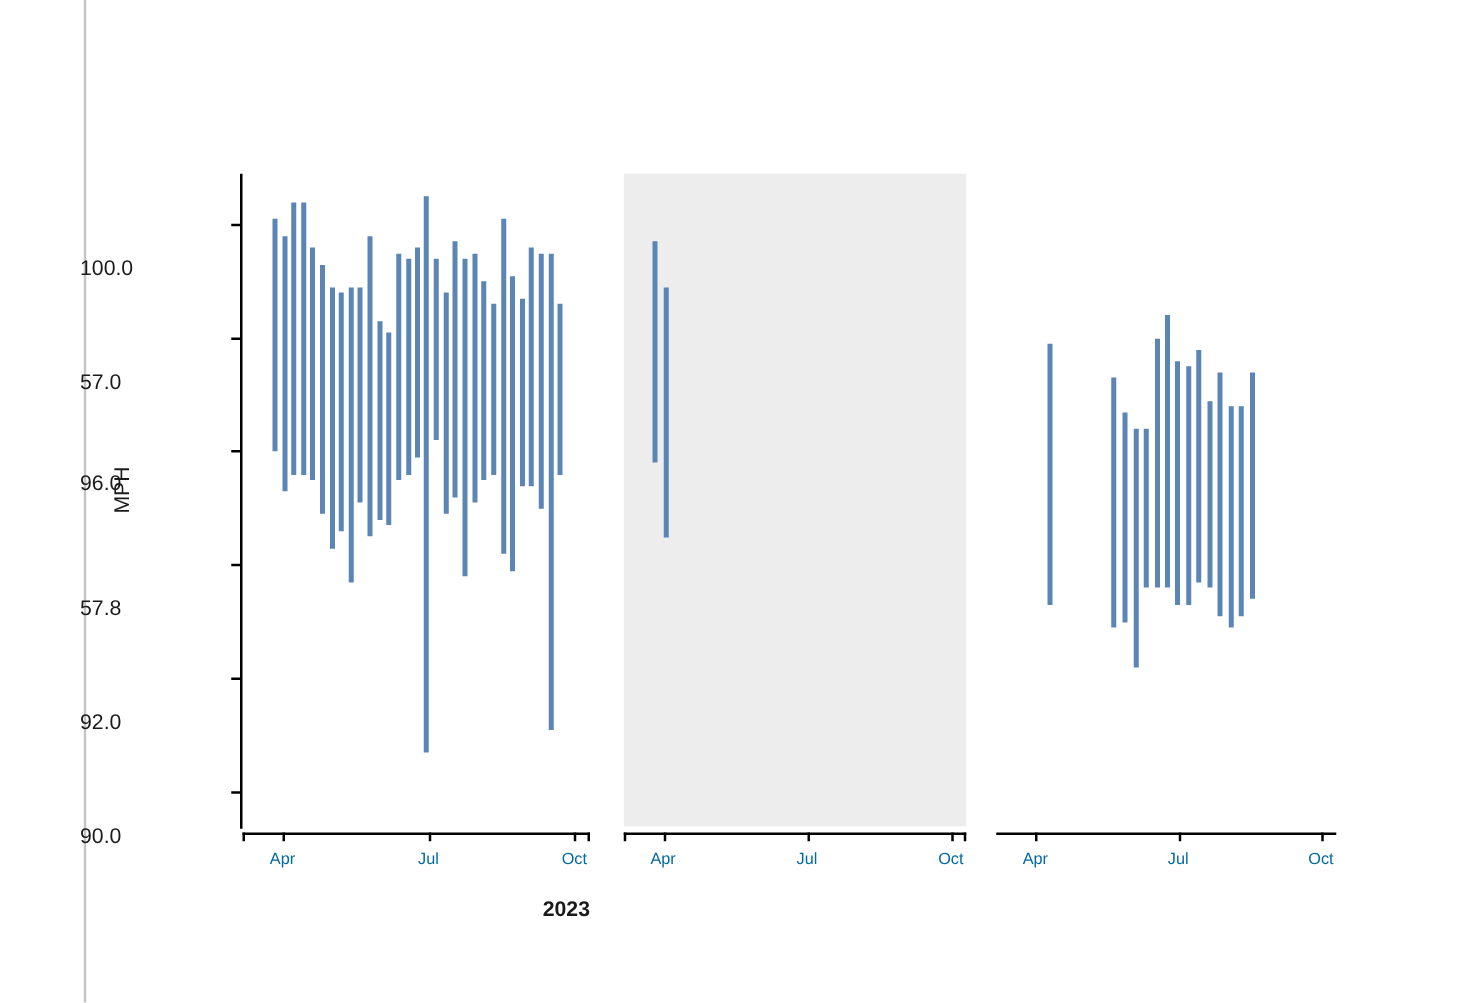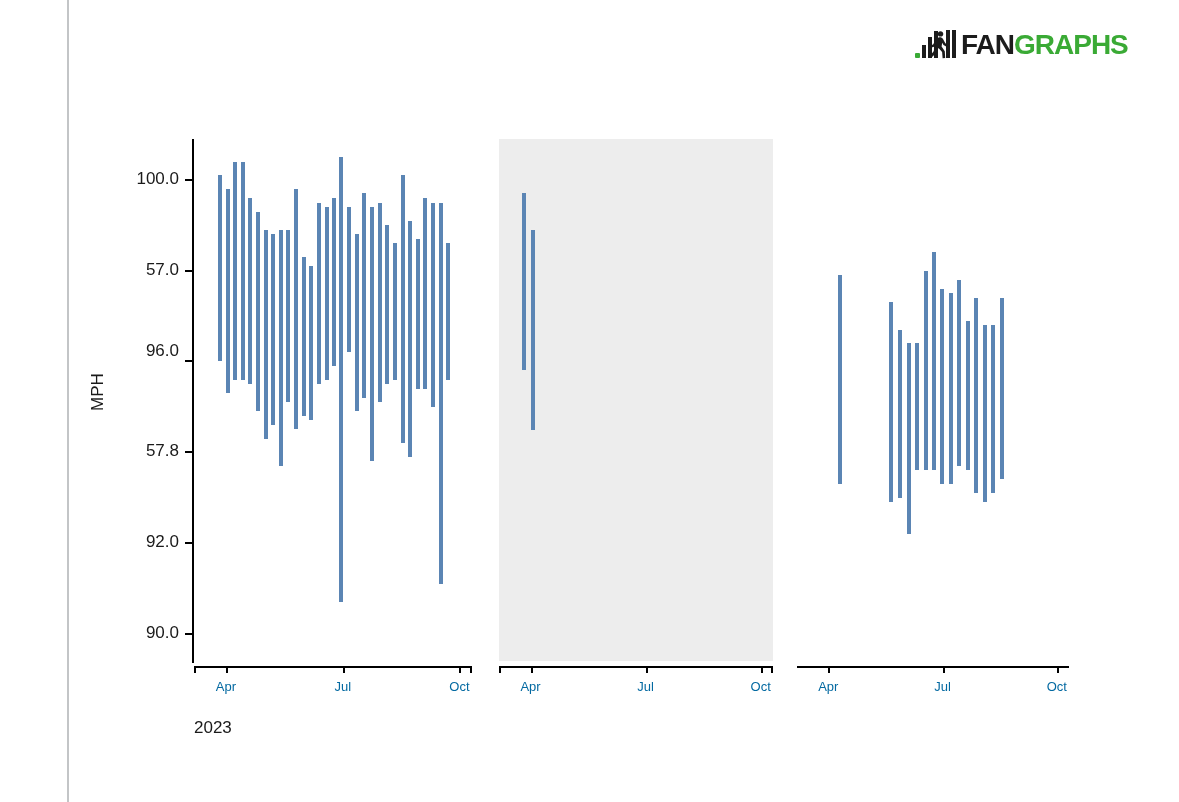--- a/index.html
+++ b/index.html
@@ -116,22 +116,22 @@
     font-size: 17px;
     color: #1a1a1a;
     transform: rotate(-90deg);
     transform-origin: 50% 50%;
     white-space: nowrap;
   }
   .ytick-label {
     position: absolute;
     font-size: 17px;
     color: #1a1a1a;
-    text-align: right;
-    white-space: nowrap;
+    white-space: nowrap;
+    margin-top: 36px;
   }
   .ytick-mark {
     position: absolute;
     background: #000000;
     height: 2px;
     width: 7px;
   }
   .yaxis-line {
     position: absolute;
     background: #000000;
@@ -173,47 +173,33 @@
     position: absolute;
     font-size: 13px;
     color: #0369a1;
     text-align: center;
     white-space: nowrap;
   }
   .facet-label {
     position: absolute;
     font-size: 17px;
     color: #1a1a1a;
-    text-align: left;
-    white-space: nowrap;
+    text-align: right;
+    white-space: nowrap;
+    font-weight: bold;
   }
 </style>
 </head>
 <body>
 
 <div id="page">
 
   <div class="page-rule"></div>
 
 
-  <div class="logo">
-    <div class="logo-mark">
-      <div class="logo-dot"></div>
-      <div class="logo-bar b1"></div>
-      <div class="logo-bar b2"></div>
-      <div class="logo-bar b3"></div>
-      <div class="logo-bar b4"></div>
-      <div class="logo-bar b5"></div>
-      <svg class="logo-figure" viewBox="0 0 20 29">
-        <path d="M11.5 1.2c1.6 0 2.8 1.2 2.8 2.7s-1.2 2.7-2.8 2.7S8.7 5.4 8.7 3.9 9.9 1.2 11.5 1.2z" fill="#1c1c1c"></path>
-        <path d="M9.6 7.4c1.9-.5 3.6.2 4.4 1.6l2.3 4.2 2.8 1.6-1.1 2.1-3.5-1.9-1.3-2.3-.6 3.9 3.2 4.6.4 6.9-2.6.1-.5-6.1-3.6-4.2-2.6 5.3-4.6 4.6-1.8-1.8 3.9-4.3 2.2-6.2-1.6 1.3-3.3 1-0.7-2.3 3.1-1 2.3-3.9c.5-1.6 1.6-2.7 3.2-3.2z" fill="#1c1c1c"></path>
-      </svg>
-    </div>
-    <div class="logo-text"><span class="logo-fan">FAN</span><span class="logo-graphs">GRAPHS</span></div>
-  </div>
 
   <div id="plot">
       <div class="axis-title-y" style="left: 68px; top: 382px; width: 60px; text-align: center;">MPH</div>
       <div class="yaxis-line" style="left: 192px; top: 139px; height: 524px;"></div>
       <div class="ytick-mark" style="left: 185px; top: 632.765px;"></div>
       <div class="ytick-label" style="left: 64px; width: 115px; top: 622.765px;">90.0</div>
       <div class="ytick-mark" style="left: 185px; top: 541.983px;"></div>
       <div class="ytick-label" style="left: 64px; width: 115px; top: 531.983px;">92.0</div>
       <div class="ytick-mark" style="left: 185px; top: 451.2px;"></div>
       <div class="ytick-label" style="left: 64px; width: 115px; top: 441.2px;">57.8</div>

